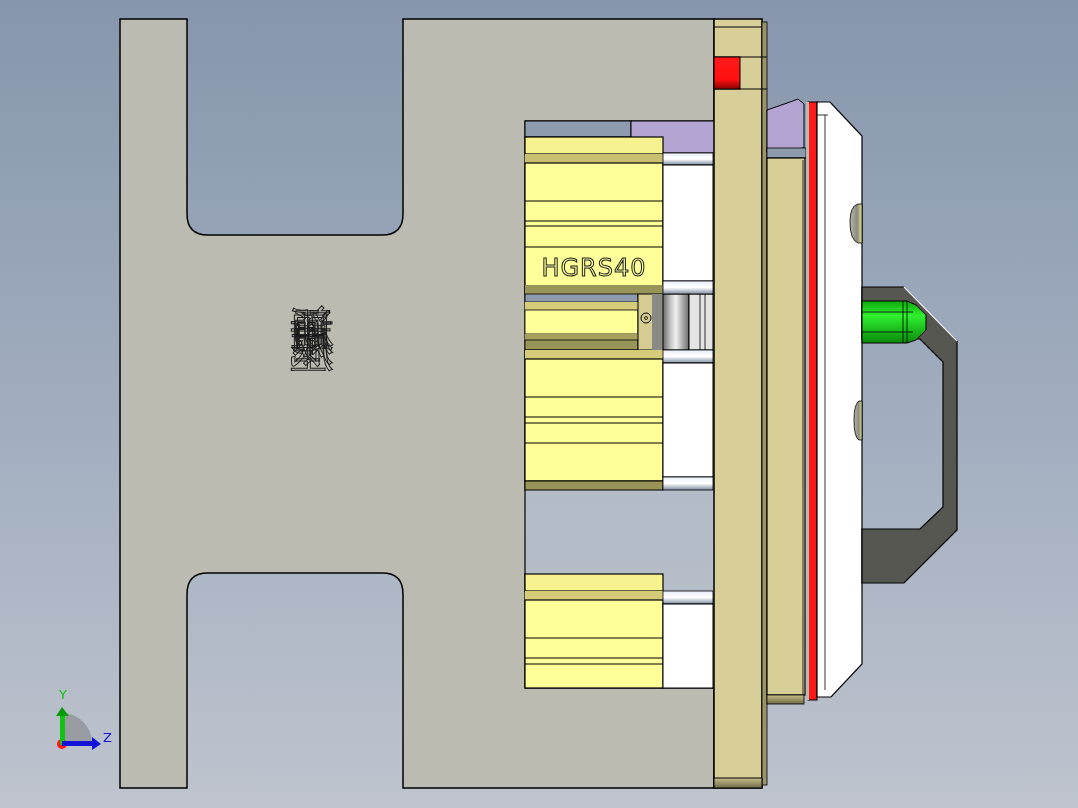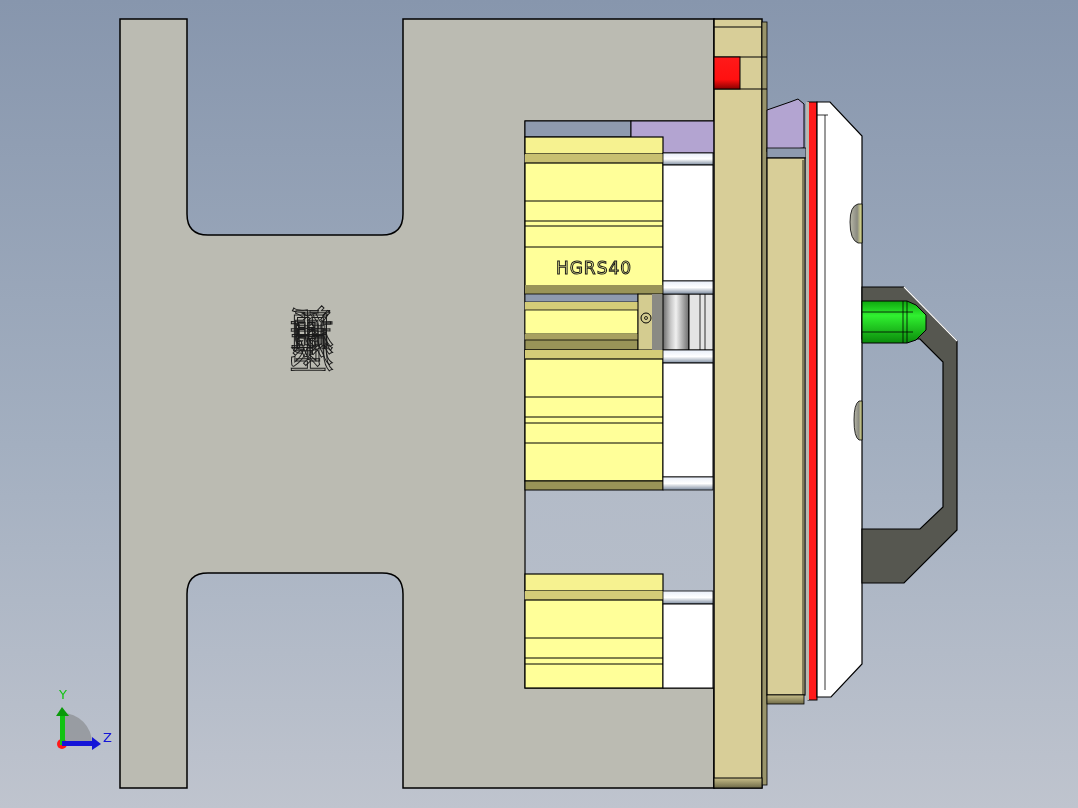--- a/index.html
+++ b/index.html
@@ -24,21 +24,21 @@
       color: transparent;
       -webkit-text-stroke: 1px #1a1a1a;
       transform: scaleX(-1) rotate(0deg);
       transform-origin: center;
     }
     .guide-label {
       position: absolute;
       left: 538px; top: 254px;
       width: 112px; height: 28px;
       font-family: "DejaVu Sans", sans-serif;
-      font-size: 17px;
+      font-size: 24px;
       line-height: 28px;
       color: transparent;
       -webkit-text-stroke: 1px #1a1a1a;
       transform: scale(-1, 1) rotate(180deg) scaleY(-1);
       text-align: center;
       letter-spacing: 1px;
     }
     .triad-label { position: absolute; font-family: "DejaVu Sans", sans-serif; font-size: 13px; }
     .triad-y { left: 59px; top: 687px; color: #12c412; }
     .triad-z { left: 103px; top: 730px; color: #1414d8; }

